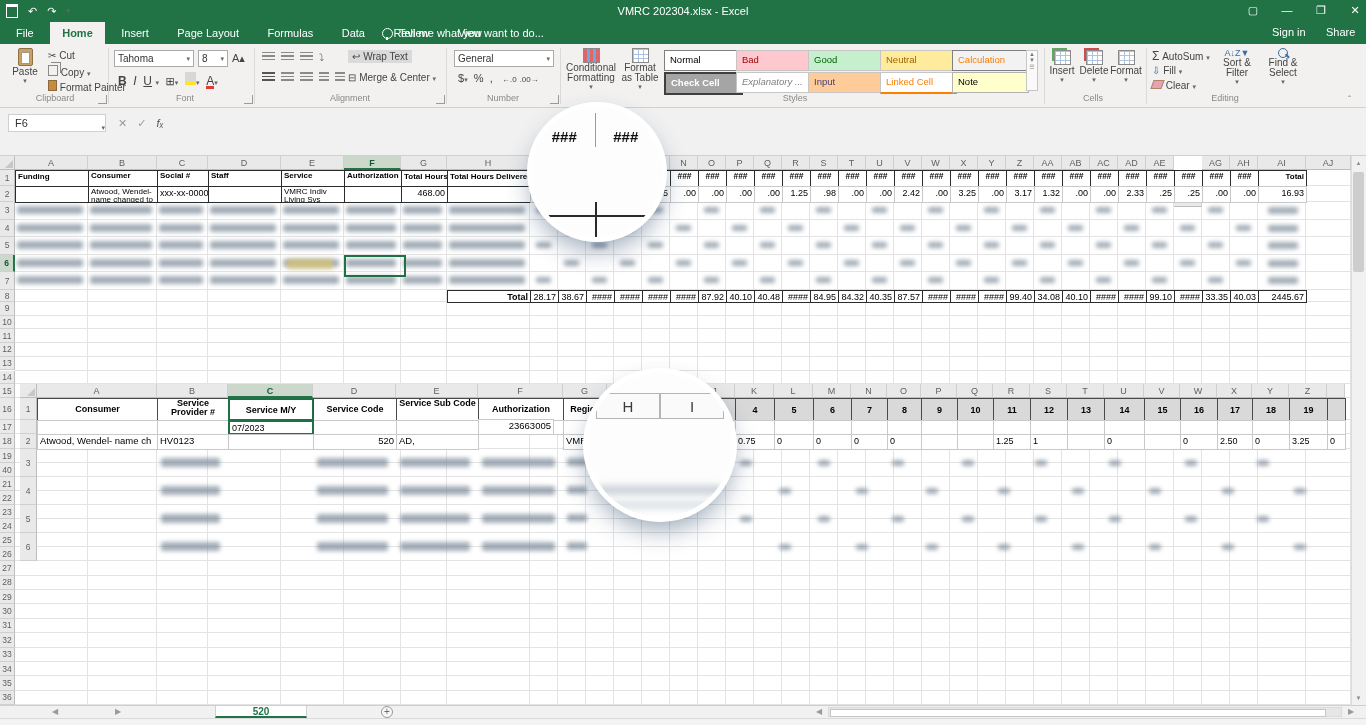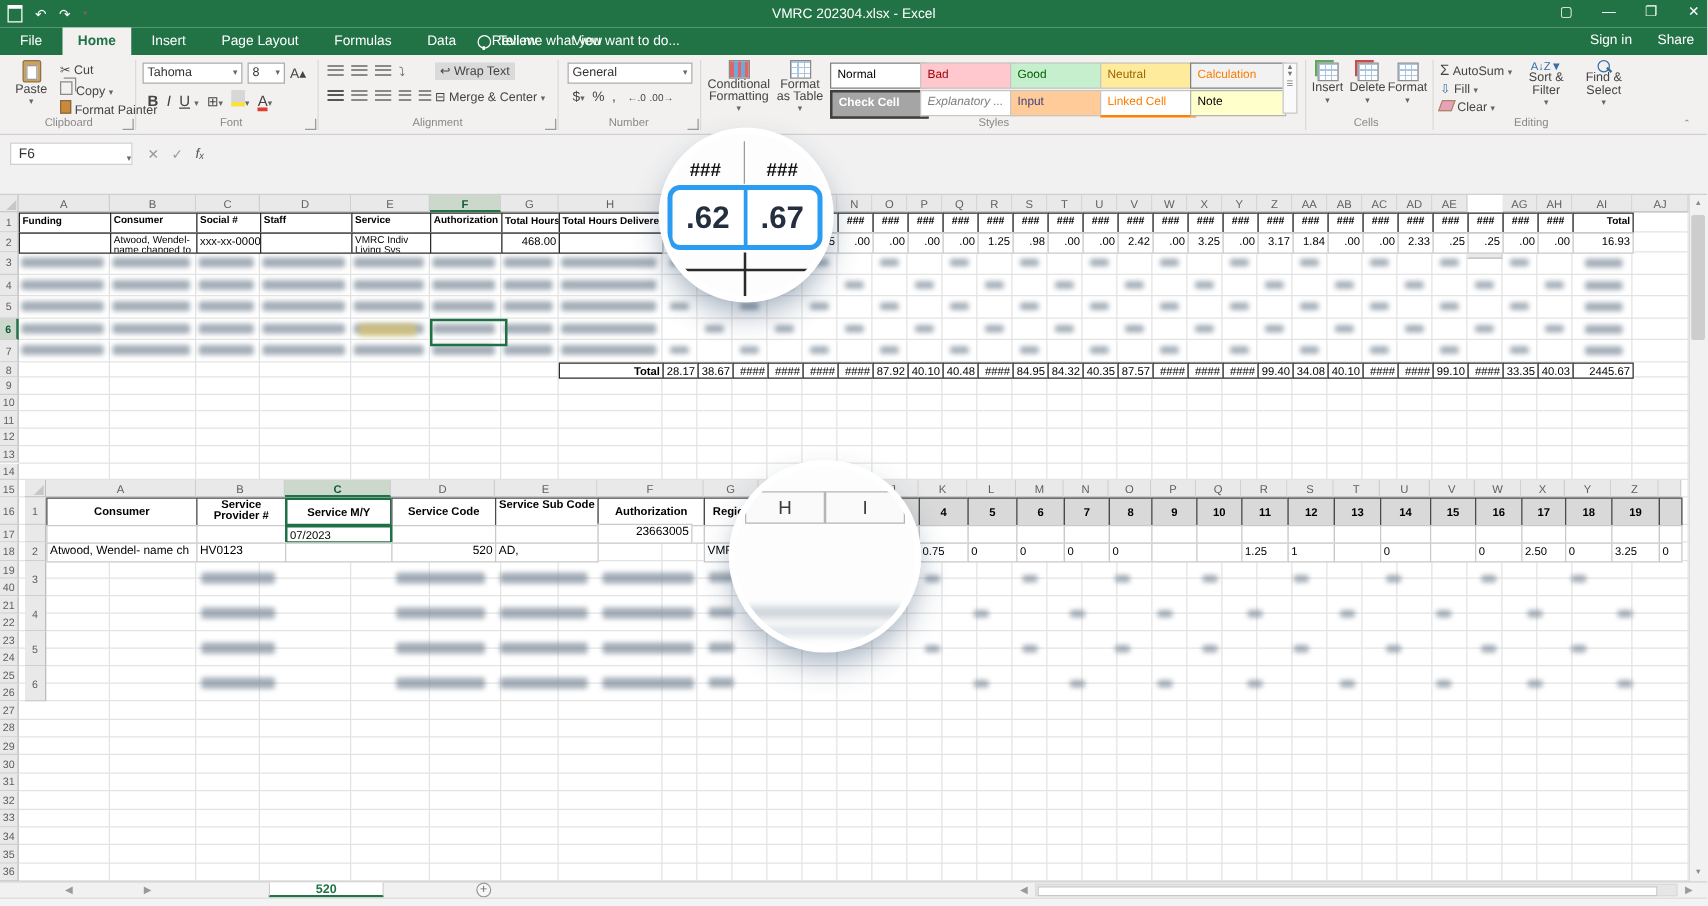--- a/index.html
+++ b/index.html
@@ -458,21 +458,21 @@
       <div class="cell lt rt" style="left: 754px; top: 30px; width: 29px; height: 17px;">.00</div>
       <div class="cell lt rt" style="left: 782px; top: 30px; width: 29px; height: 17px;">1.25</div>
       <div class="cell lt rt" style="left: 810px; top: 30px; width: 29px; height: 17px;">.98</div>
       <div class="cell lt rt" style="left: 838px; top: 30px; width: 29px; height: 17px;">.00</div>
       <div class="cell lt rt" style="left: 866px; top: 30px; width: 29px; height: 17px;">.00</div>
       <div class="cell lt rt" style="left: 894px; top: 30px; width: 29px; height: 17px;">2.42</div>
       <div class="cell lt rt" style="left: 922px; top: 30px; width: 29px; height: 17px;">.00</div>
       <div class="cell lt rt" style="left: 950px; top: 30px; width: 29px; height: 17px;">3.25</div>
       <div class="cell lt rt" style="left: 978px; top: 30px; width: 29px; height: 17px;">.00</div>
       <div class="cell lt rt" style="left: 1006px; top: 30px; width: 29px; height: 17px;">3.17</div>
-      <div class="cell lt rt" style="left: 1034px; top: 30px; width: 29px; height: 17px;">1.84</div>
+      <div class="cell lt rt" style="left: 1034px; top: 30px; width: 29px; height: 17px;">1.32</div>
       <div class="cell lt rt" style="left: 1062px; top: 30px; width: 29px; height: 17px;">.00</div>
       <div class="cell lt rt" style="left: 1090px; top: 30px; width: 29px; height: 17px;">.00</div>
       <div class="cell lt rt" style="left: 1118px; top: 30px; width: 29px; height: 17px;">2.33</div>
       <div class="cell lt rt" style="left: 1146px; top: 30px; width: 29px; height: 17px;">.25</div>
       <div class="cell lt rt" style="left: 1174px; top: 30px; width: 29px; height: 17px;">.25</div>
       <div class="cell lt rt" style="left: 1202px; top: 30px; width: 29px; height: 17px;">.00</div>
       <div class="cell lt rt" style="left: 1230px; top: 30px; width: 29px; height: 17px;">.00</div>
       <div class="cell lt rt" style="left: 1258px; top: 30px; width: 49px; height: 17px;">16.93</div>
       <div class="blur" style="left: 17px; top: 50px; width: 66px; height: 8px;"></div>
       <div class="blur" style="left: 90px; top: 50px; width: 62px; height: 8px;"></div>
@@ -785,24 +785,20 @@
       <div class="vthumb" style="left: 1353px;"></div>
       <div class="sbtn" style="left: 1351px; top: 535px;">▼</div>
     </div>
 
 
   <div class="lens" style="left:532px;top:107px;width:130px;height:130px">
     <div class="lenshdr" style="left:2px;top:6px;width:122px;height:34px;border:none">
       <div class="hash" style="border:none;border-right:1px solid #9a9a9a">###</div>
       <div class="hash" style="border:none">###</div>
     </div>
-    <div class="bluebox" style="left:2px;top:41px;width:124px;height:52px">
-      <div class="half">.62</div>
-      <div class="half">.67</div>
-    </div>
     <div style="position:absolute;left:63px;top:95px;width:2px;height:35px;background:#2a2a2a"></div>
     <div style="position:absolute;left:14px;top:108px;width:102px;height:2px;background:#2a2a2a"></div>
   </div>
 
   <div class="lens" style="left:588px;top:373px;width:144px;height:144px">
     <div class="lenshdr" style="left:8px;top:20px;width:128px;height:26px">
       <div class="hcell">H</div>
       <div class="hcell">I</div>
     </div>
     <div style="position:absolute;left:10px;top:112px;width:124px;height:10px;background:#cfd5db;filter:blur(3px)"></div>

